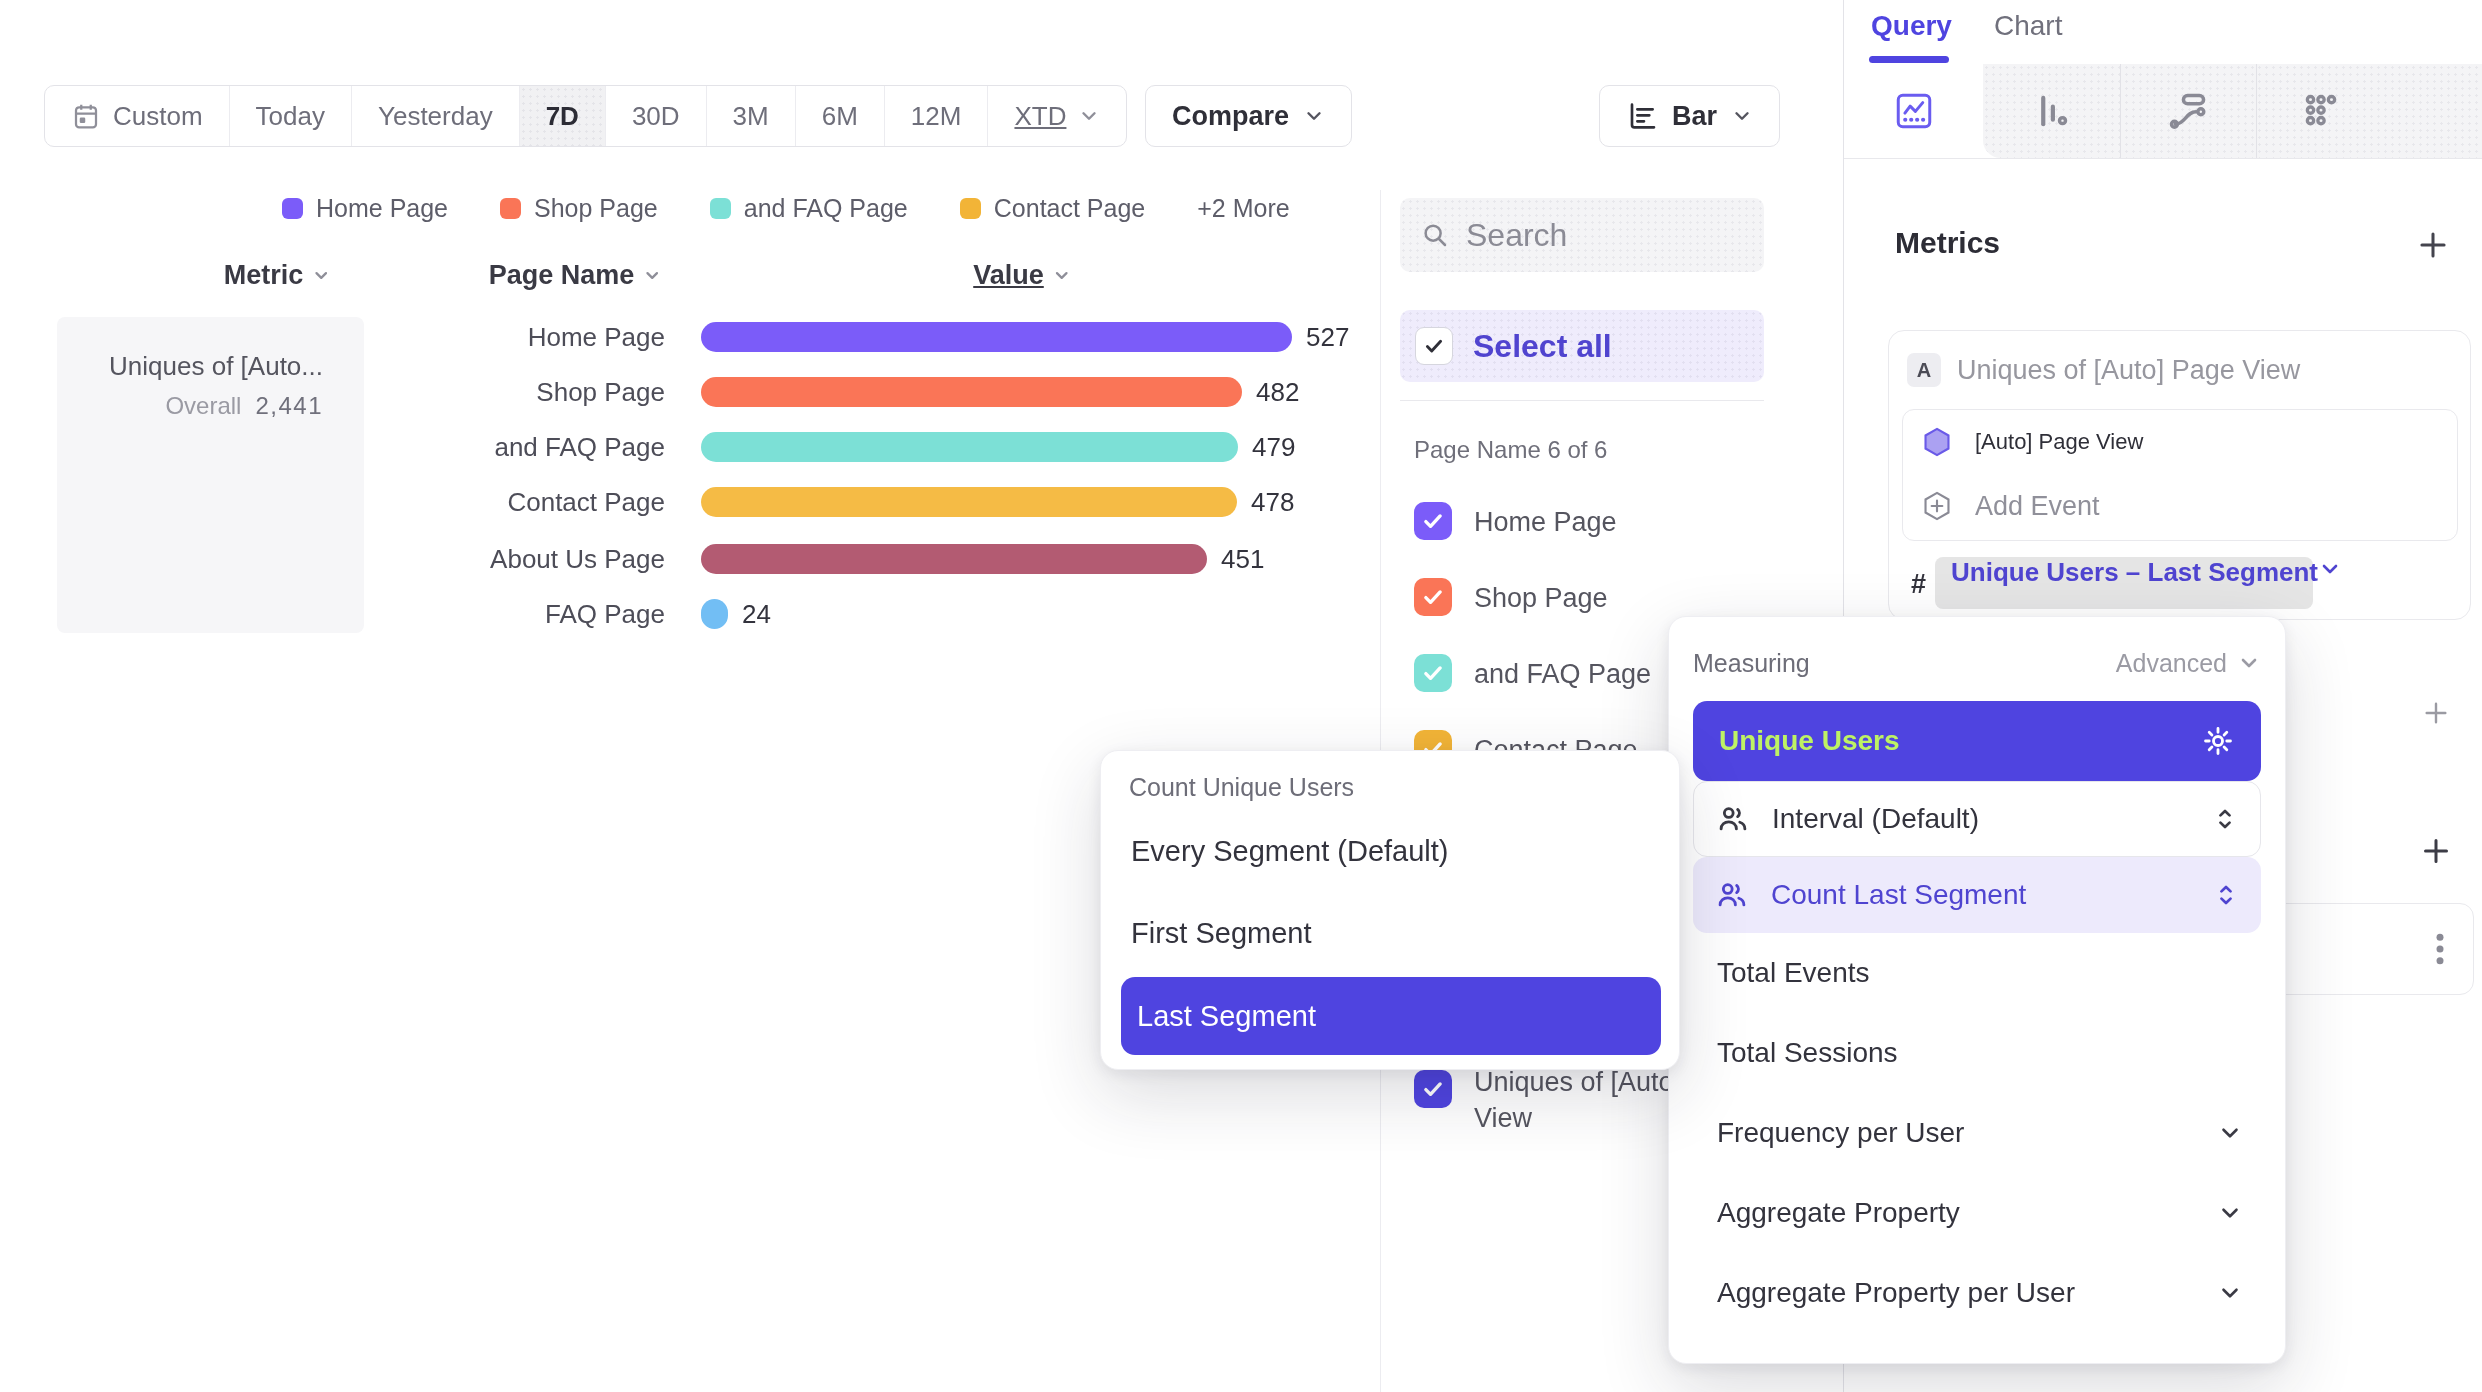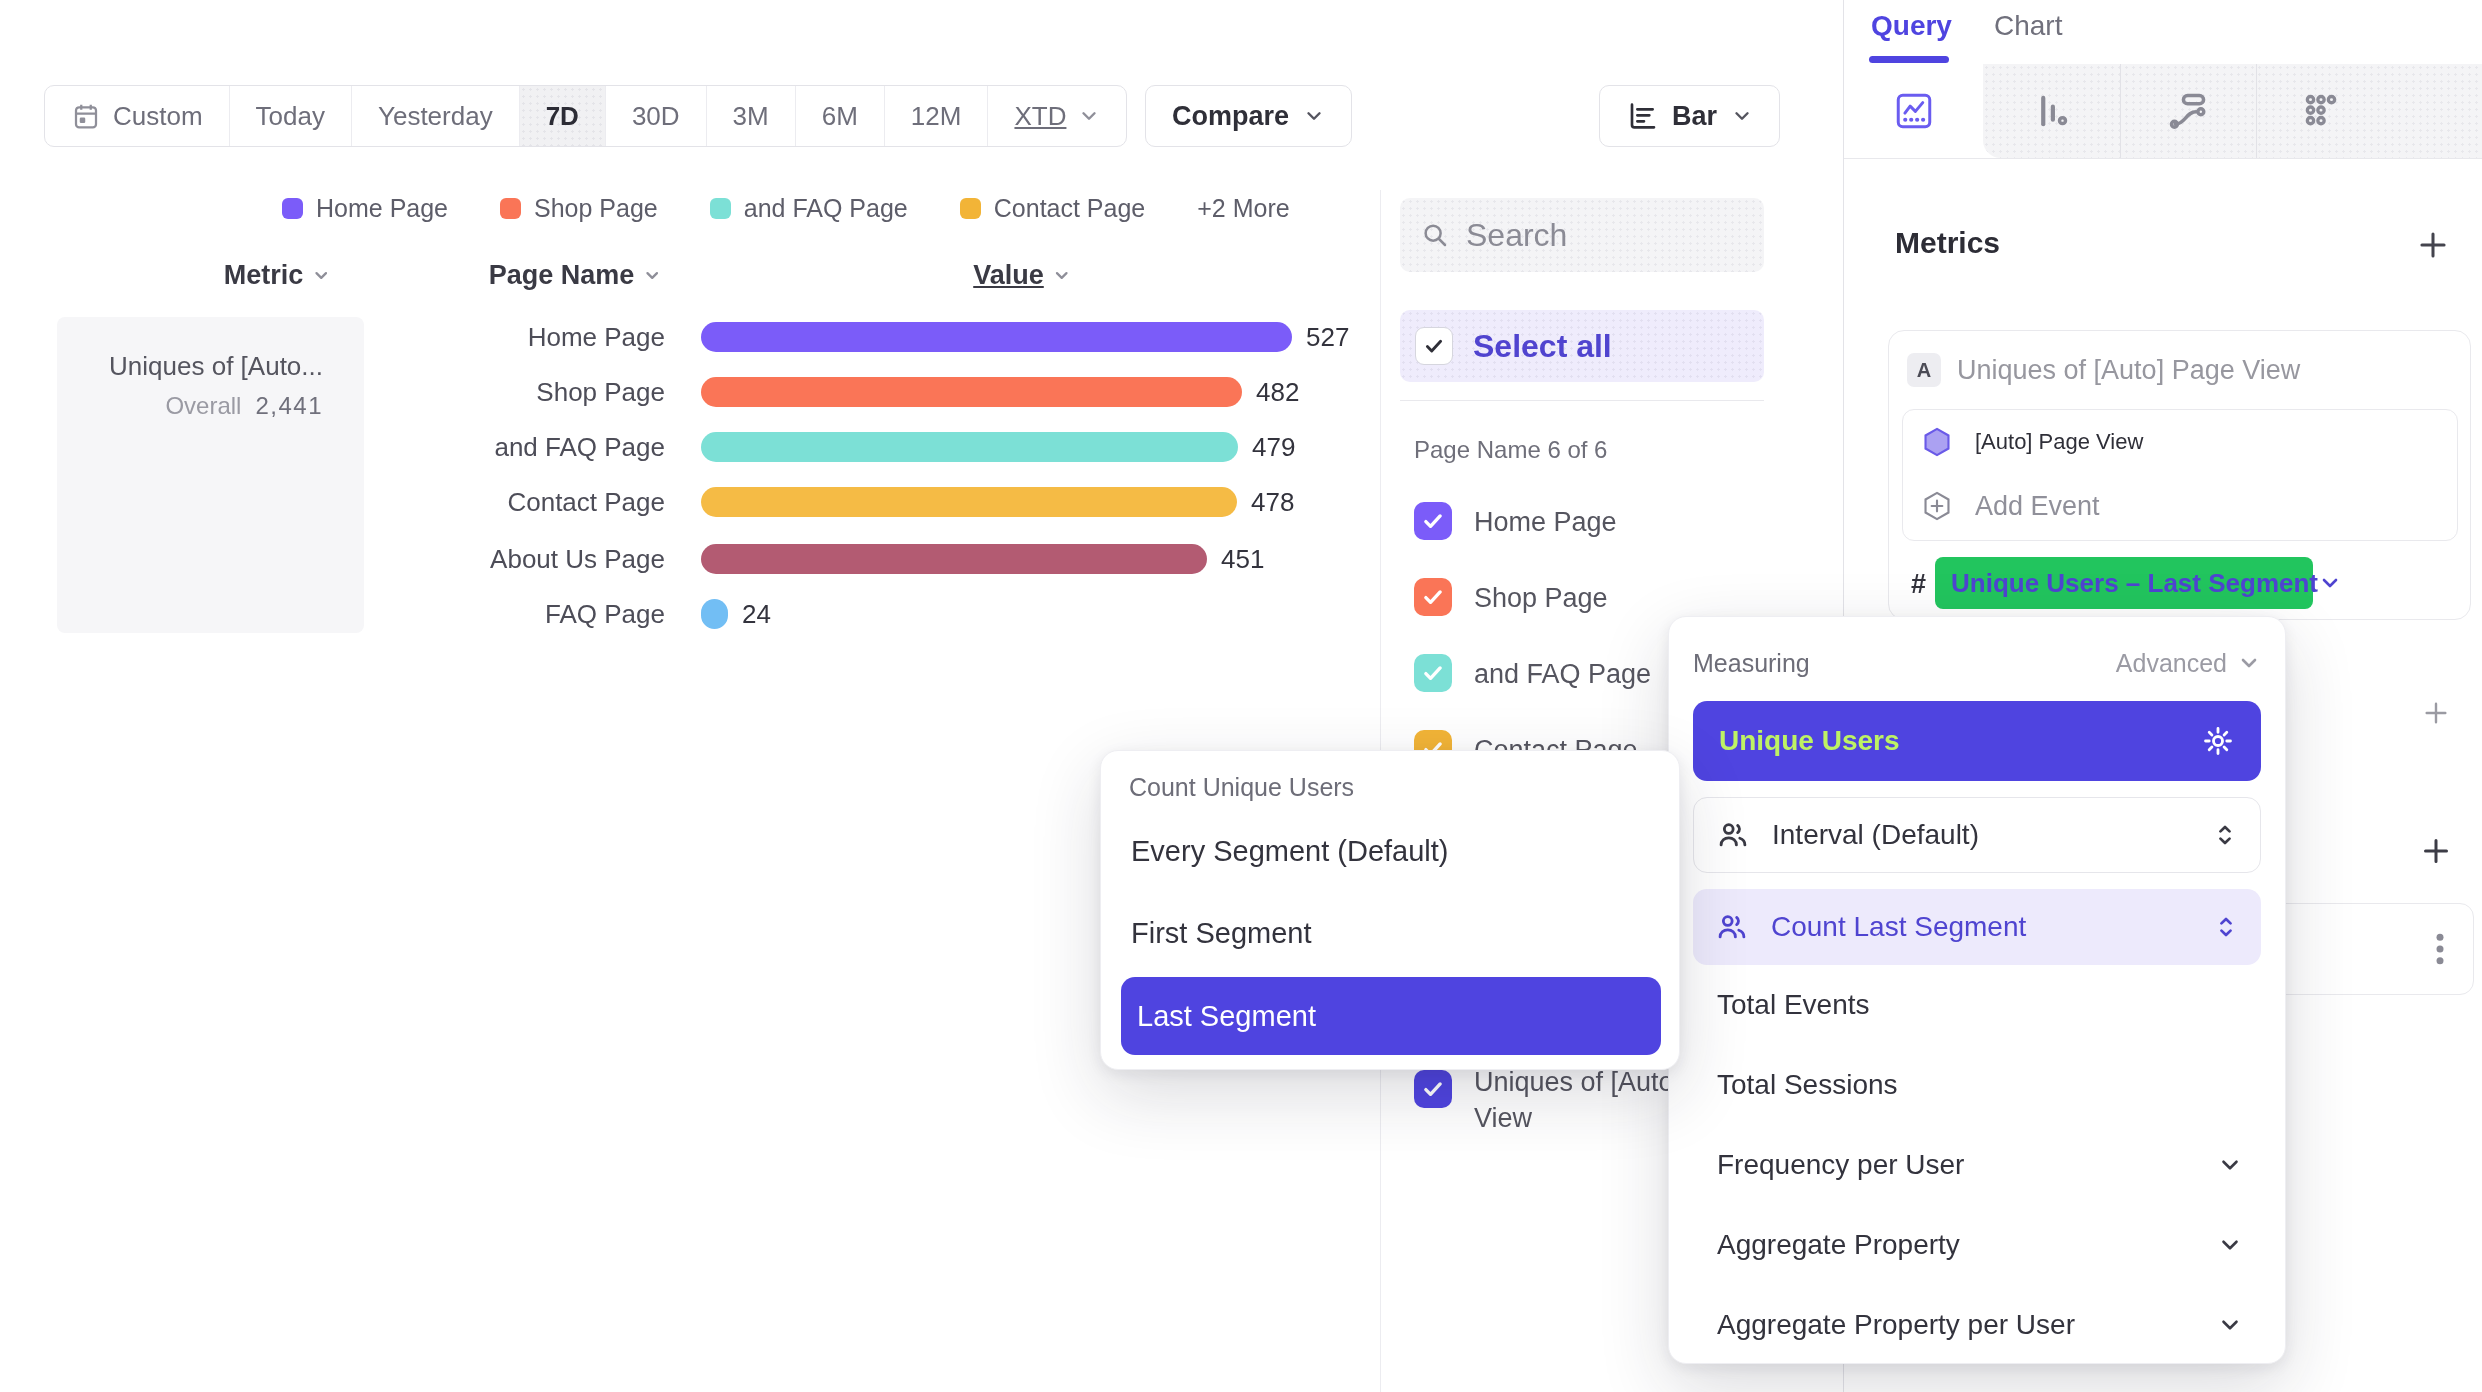--- a/index.html
+++ b/index.html
@@ -77,37 +77,37 @@
   .rp-plus{ position:absolute; cursor:pointer; }
   .metric-card{ position:absolute; left:44px; top:330px; width:583px; height:290px; border:1px solid #e9e9ed; border-radius:16px; background:#fff; }
   .a-badge{ position:absolute; left:18px; top:22px; width:34px; height:34px; background:#ededf1; border-radius:7px;
     display:flex; align-items:center; justify-content:center; font-size:20px; font-weight:700; color:#4b4b55; }
   .a-label{ position:absolute; left:68px; top:24px; font-size:27px; color:#97979f; }
   .event-card{ position:absolute; left:13px; top:78px; width:556px; height:132px; border:1px solid #e9e9ed; border-radius:12px; background:#fff; }
   .ev-row{ position:absolute; left:18px; display:flex; align-items:center; gap:22px; cursor:pointer; }
   .ev-label{ font-size:22px; font-weight:500; color:#2f2f38; }
   .ev-add-label{ font-size:27px; color:#90909a; }
   .hash{ position:absolute; left:22px; top:238px; font-size:27px; font-weight:600; color:#33333d; }
-  .measure-pill{ position:absolute; left:46px; top:226px; width:378px; height:52px; background:#22c55e; border-radius:8px;
-    display:flex; align-items:center; justify-content:space-between; padding:0 14px 0 16px; cursor:pointer; }
+  .measure-pill{ position:absolute; left:46px; top:226px; width:378px; height:52px; background:#e5e5e5; border-radius:8px;
+    display:flex; align-items:flex-start; justify-content:space-between; padding:0 14px 0 16px; cursor:pointer; }
   .measure-pill span{ font-size:26px; font-weight:600; color:#4f44d0; white-space:nowrap; }
   .sliver-card{ position:absolute; left:397px; top:903px; width:233px; height:92px; border:1px solid #e9e9ed;
     border-radius:14px; background:#fff; display:flex; align-items:center; justify-content:flex-end; padding-right:20px; }
 
   
   .popover{ background:#fff; border:1px solid #eeeef2; border-radius:18px;
     box-shadow: 0 24px 70px rgba(30,30,50,.16), 0 4px 14px rgba(30,30,50,.08); }
   .measuring-pop{ left:1668px; top:616px; width:618px; height:748px; z-index:30; padding:28px 24px 0 24px; }
   .mp-header{ display:flex; align-items:center; justify-content:space-between; height:36px; }
   .mp-title{ font-size:25px; color:#6d6d78; }
   .mp-advanced{ display:flex; align-items:center; gap:10px; font-size:25px; color:#9b9ba4; cursor:pointer; }
   .uu-pill{ margin-top:20px; height:80px; background:#4f44e0; border-radius:14px; display:flex; align-items:center;
     justify-content:space-between; padding:0 26px; cursor:pointer; }
   .uu-pill span{ color:#bef264; font-size:28px; font-weight:700; }
-  .opt-row{ margin-top:16px; height:76px; border-radius:14px; display:flex; align-items:center; gap:22px; padding:0 22px; cursor:pointer; }
+  .opt-row{ margin-top:0; height:76px; border-radius:14px; display:flex; align-items:center; gap:22px; padding:0 22px; cursor:pointer; }
   .opt-row.white{ border:1px solid #e6e6eb; background:#fff; color:#33333d; }
   .opt-row.lav{ background:#edeafc; color:#4f44d0; }
   .opt-row .opt-label{ flex:1; font-size:28px; font-weight:500; }
   .mp-item{ height:80px; display:flex; align-items:center; justify-content:space-between; padding:0 18px 0 24px;
     font-size:28px; color:#33333d; cursor:pointer; }
   .cuu-pop{ left:1100px; top:750px; width:580px; height:320px; z-index:40; }
   .cuu-title{ position:absolute; left:28px; top:22px; font-size:25px; color:#6d6d78; }
   .cuu-item{ position:absolute; left:30px; height:44px; display:flex; align-items:center; font-size:29px; color:#33333d; cursor:pointer; }
   .cuu-selected{ position:absolute; left:20px; top:226px; width:540px; height:78px; background:#4f44e0; border-radius:14px;
     display:flex; align-items:center; padding-left:16px; cursor:pointer; }

